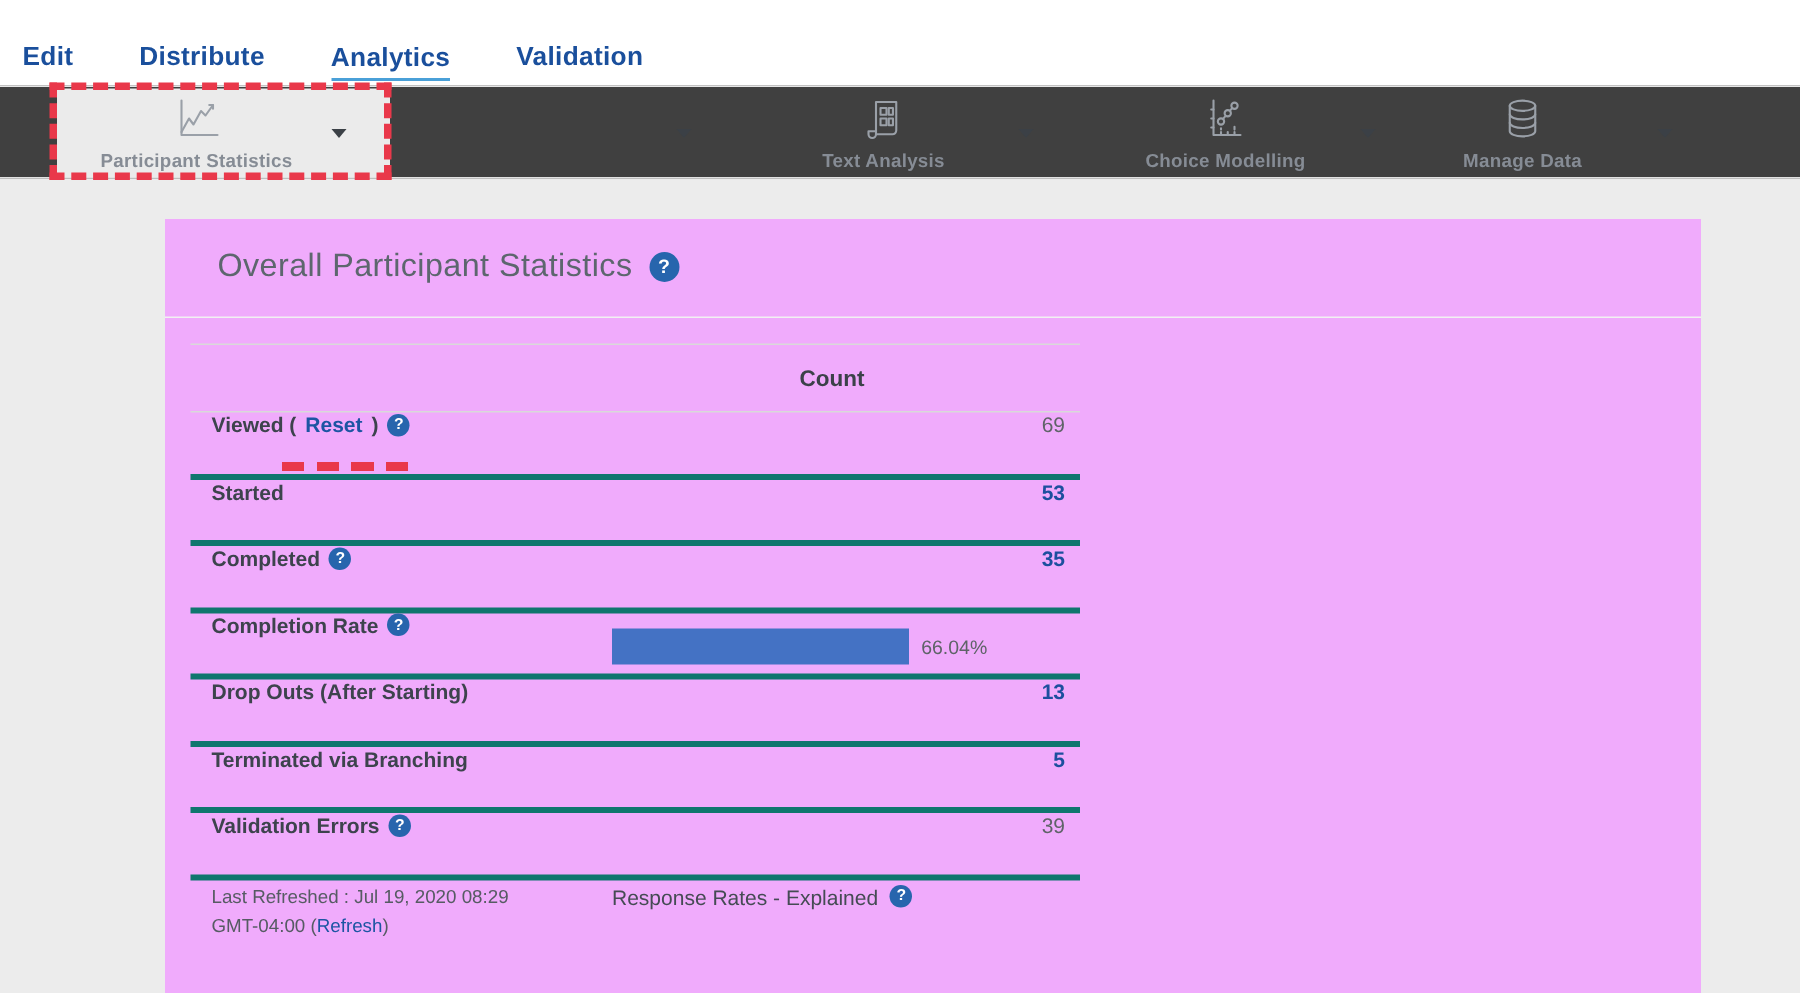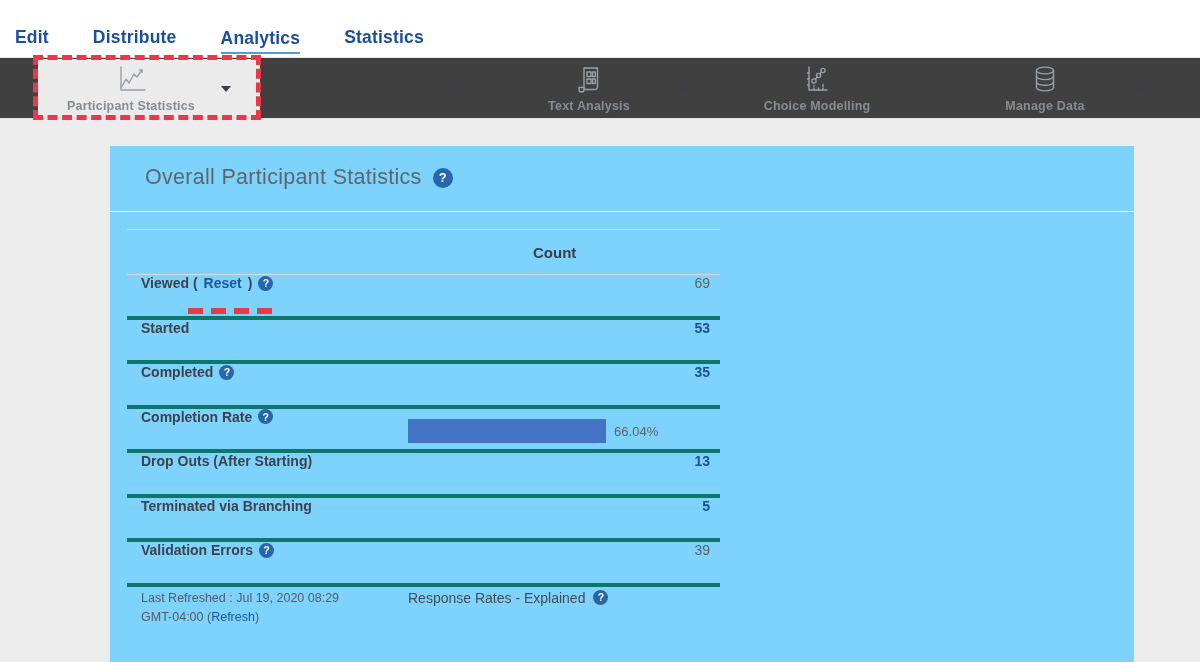--- a/index.html
+++ b/index.html
@@ -39,21 +39,21 @@
   }
 
   
   .annotation-box {
     position:absolute; left:33px; top:55px; width:228px; height:65px;
     border:5px dashed #e9384a; z-index:6; pointer-events:none;
   }
 
   
   .page-bg { position:absolute; left:0; top:119px; width:1200px; height:543px; background:#ececec; }
-  .panel { position:absolute; left:110px; top:146px; width:1024px; height:516px; background:#7dd3fc; }
+  .panel { position:absolute; left:110px; top:146px; width:1024px; height:516px; background:#f0abfc; }
 
   .heading { position:absolute; left:35px; top:19px; display:flex; align-items:center; gap:11px; }
   .heading h1 { margin:0; font-size:21.5px; font-weight:400; color:#5d666e; letter-spacing:.3px; }
   .heading-divider { position:absolute; left:0; top:65px; width:100%; height:1px; background:#f1f1f1; }
 
   .help {
     display:inline-flex; align-items:center; justify-content:center;
     background:#2765ad; color:#fff; border-radius:50%; font-weight:700; cursor:pointer; flex:none;
   }
   .help.lg { width:20px; height:20px; font-size:13px; }
@@ -86,21 +86,21 @@
   .f-link { color:#1c55a3; cursor:pointer; }
   .f-right { display:flex; align-items:flex-start; gap:8px; font-size:14px; color:#454b54; height:19px; margin-top:1px; }
 </style>
 </head>
 <body>
 
 <div class="topnav">
   <span class="nav-link">Edit</span>
   <span class="nav-link">Distribute</span>
   <span class="nav-link active">Analytics</span>
-  <span class="nav-link">Statistics</span>
+  <span class="nav-link">Validation</span>
 </div>
 
 <div class="toolbar">
 
   <div class="tb-item selected" style="left:38px">
     <div class="tb-content">
       <span class="tb-icon">
         <svg width="32" height="30" viewBox="0 0 32 30">
           <path d="M6 3 v23 h24"></path>
           <polyline points="6,24 11,15 14,19 19,10 22,13 27,6"></polyline>
@@ -144,21 +144,21 @@
           <circle cx="21" cy="6.5" r="2.1"></circle>
           <path d="M13.4 15.3 l1.6 -2 M18 9.8 l1.5 -1.8" stroke-dasharray="2 1.6"></path>
           <path d="M12 26 v-4.5 M16.5 26 v-2.8 M21 26 v-5.5" stroke-dasharray="2 1.6"></path>
         </svg>
       </span>
       <div class="tb-label">Choice Modelling</div>
     </div>
     <span class="tb-caret"></span>
   </div>
 
-  <div class="tb-item" style="left:952px">
+  <div class="tb-item" style="left:922px">
     <div class="tb-content">
       <span class="tb-icon">
         <svg width="30" height="30" viewBox="0 0 30 30">
           <ellipse cx="15" cy="6.5" rx="8.5" ry="3.4"></ellipse>
           <path d="M6.5 6.5 v17 a8.5 3.4 0 0 0 17 0 v-17"></path>
           <path d="M6.5 12.2 a8.5 3.4 0 0 0 17 0"></path>
           <path d="M6.5 17.9 a8.5 3.4 0 0 0 17 0"></path>
         </svg>
       </span>
       <div class="tb-label">Manage Data</div>

